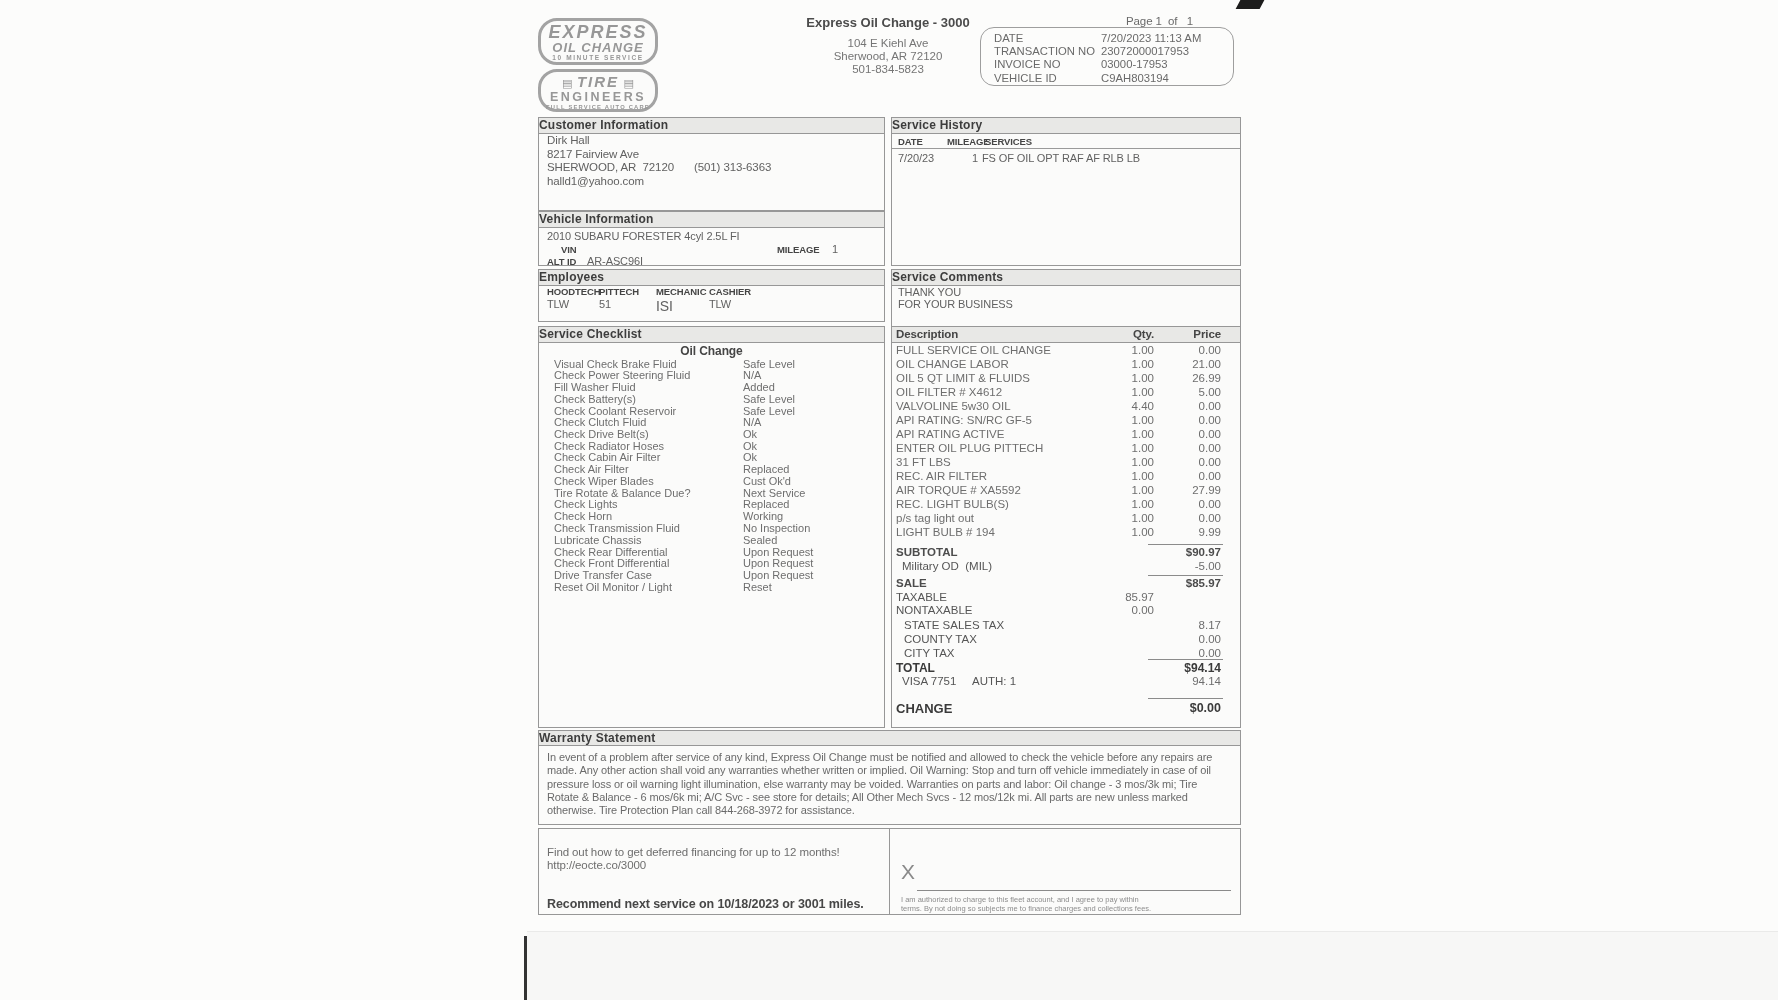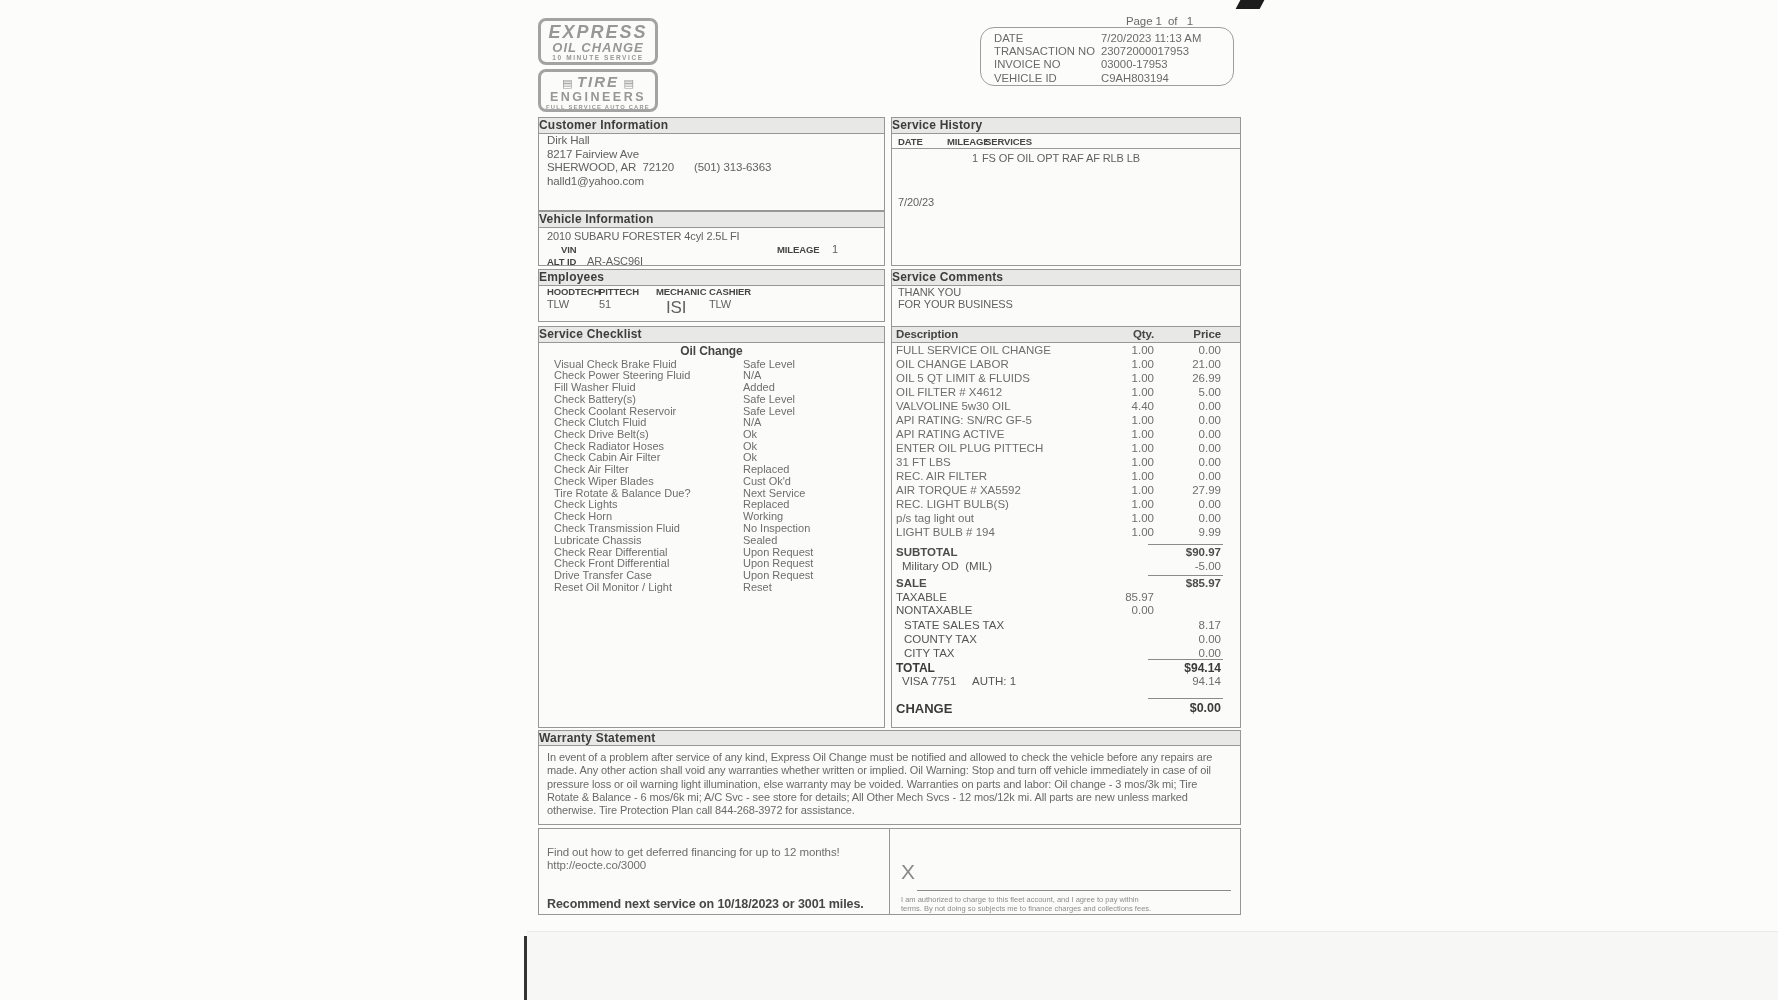--- a/index.html
+++ b/index.html
@@ -8,21 +8,21 @@
   .abs{position:absolute;}
   .box{position:absolute;border:1px solid #979797;box-sizing:border-box;background:#fbfbfa;}
   .bar{position:absolute;left:0;right:0;top:0;height:15px;background:#e8e8e6;border-bottom:1px solid #979797;
        text-align:left;font-weight:bold;font-size:12px;line-height:15px;color:#3d3d3d;letter-spacing:.2px;}
   .t{position:absolute;font-size:11.5px;color:#616161;white-space:nowrap;letter-spacing:-.1px;}
   .b{font-weight:bold;color:#454545;}
   .small{font-size:9.5px;}
   .gray{color:#757575;}
   .rule{position:absolute;border-top:1.2px solid #8b8b8b;height:0;}
   
-  .logo{position:absolute;border:3px solid #a3a3a3;border-radius:8px;box-sizing:border-box;
+  .logo{position:absolute;border:3px solid #a3a3a3;border-radius:19px;box-sizing:border-box;
         text-align:center;color:#979797;background:#fbfbfa;}
   .logo .l1{font-style:italic;font-weight:900;}
   
   #infobox{position:absolute;left:980px;top:27px;width:254px;height:59px;border:1.5px solid #9e9e9e;
            border-radius:14px;box-sizing:border-box;padding-top:4px;}
   #infobox .row{display:flex;line-height:13.2px;font-size:11.3px;color:#6a6a6a;padding-left:13px;}
   #infobox .lbl{width:107px;}
   
   .cl-row{position:absolute;left:0;right:0;height:12px;font-size:11px;color:#6e6e6e;}
   .cl-name{position:absolute;left:15px;white-space:nowrap;}
@@ -55,20 +55,26 @@
   <div class="logo" style="left:538px;top:69px;width:120px;height:43px;padding-top:2px;">
     <div style="line-height:16px;">
       <span style="font-size:11px;">▤</span>
       <span class="l1" style="font-size:15px;letter-spacing:2px;">TIRE</span>
       <span style="font-size:11px;">▤</span>
     </div>
     <div style="font-size:12.5px;line-height:12px;font-weight:bold;letter-spacing:2.5px;">ENGINEERS</div>
     <div style="font-size:5.8px;line-height:8px;letter-spacing:1.2px;font-weight:bold;">FULL SERVICE AUTO CARE</div>
   </div>
 
+  <div class="abs" style="left:738px;top:15px;width:300px;text-align:center;">
+    <div class="b" style="font-size:13px;color:#4b4b4b;margin-bottom:7px;">Express Oil Change - 3000</div>
+    <div class="gray" style="font-size:11.5px;line-height:13px;">104 E Kiehl Ave</div>
+    <div class="gray" style="font-size:11.5px;line-height:13px;">Sherwood, AR 72120</div>
+    <div class="gray" style="font-size:11.5px;line-height:13px;">501-834-5823</div>
+  </div>
 
   <div class="t pre" style="left:1126px;top:15px;color:#6a6a6a;">Page 1  of   1</div>
 
   <div id="infobox">
     <div class="row">
       <span class="lbl">DATE</span>
       <span>7/20/2023 11:13 AM</span>
     </div>
     <div class="row">
       <span class="lbl">TRANSACTION NO</span>
@@ -104,35 +110,35 @@
   </div>
 
   <div class="box" style="left:891px;top:117px;width:350px;height:149px;">
     <div class="bar">Service History</div>
     <div class="abs" style="left:0;right:0;top:15px;height:15px;border-bottom:1px solid #9a9a9a;">
       <span class="t b small" style="left:6px;top:3px;">DATE</span>
       <span class="t b small" style="left:55px;top:3px;">MILEAGE</span>
       <span class="t b small" style="left:93px;top:3px;">SERVICES</span>
     </div>
     <div class="abs" style="left:0;right:0;top:34px;height:13px;">
-      <span class="t" style="left:6px;top:0;font-size:11px;margin-top:44px;">7/20/23</span>
+      <span class="t" style="left:6px;top:0;font-size:11px;">7/20/23</span>
       <span class="t" style="left:55px;top:0;width:31px;text-align:right;font-size:11px;">1</span>
       <span class="t" style="left:90px;top:0;font-size:11px;">FS OF OIL OPT RAF AF RLB LB</span>
     </div>
   </div>
 
   <div class="box" style="left:538px;top:269px;width:347px;height:53px;">
     <div class="bar">Employees</div>
     <span class="t b small" style="left:8px;top:16px;">HOODTECH</span>
     <span class="t b small" style="left:60px;top:16px;">PITTECH</span>
     <span class="t b small" style="left:117px;top:16px;">MECHANIC</span>
     <span class="t b small" style="left:170px;top:16px;">CASHIER</span>
     <span class="t" style="left:8px;top:28px;font-size:11px;">TLW</span>
     <span class="t" style="left:60px;top:28px;font-size:11px;">51</span>
-    <span class="t" style="left:127px;top:28px;font-size:17px;">ISI</span>
+    <span class="t" style="left:117px;top:28px;font-size:14px;">ISI</span>
     <span class="t" style="left:170px;top:28px;font-size:11px;">TLW</span>
   </div>
 
   <div class="box" style="left:891px;top:269px;width:350px;height:67px;">
     <div class="bar">Service Comments</div>
     <span class="t" style="left:6px;top:16px;font-size:11px;">THANK YOU</span>
     <span class="t" style="left:6px;top:28px;font-size:11px;">FOR YOUR BUSINESS</span>
   </div>
 
   <div class="box" style="left:538px;top:326px;width:347px;height:402px;">

